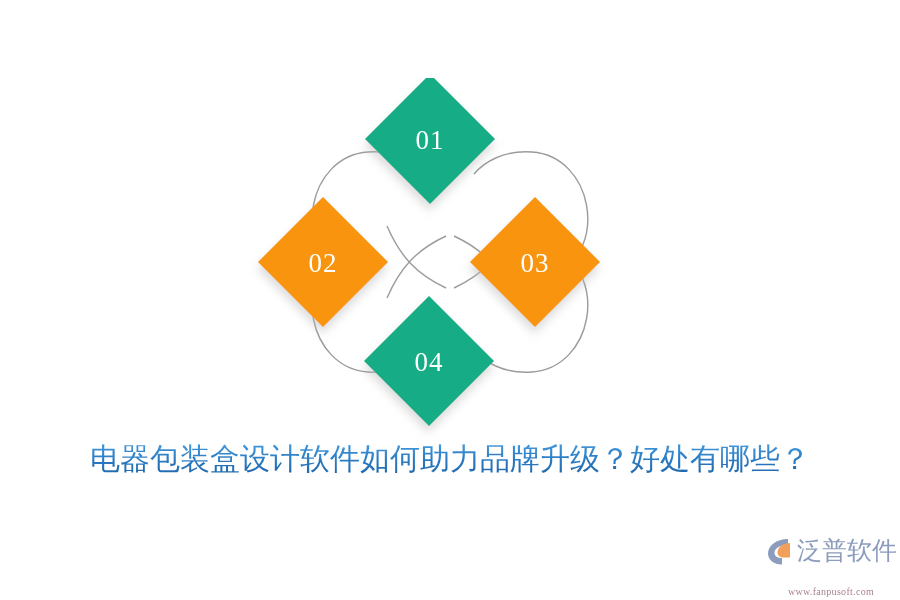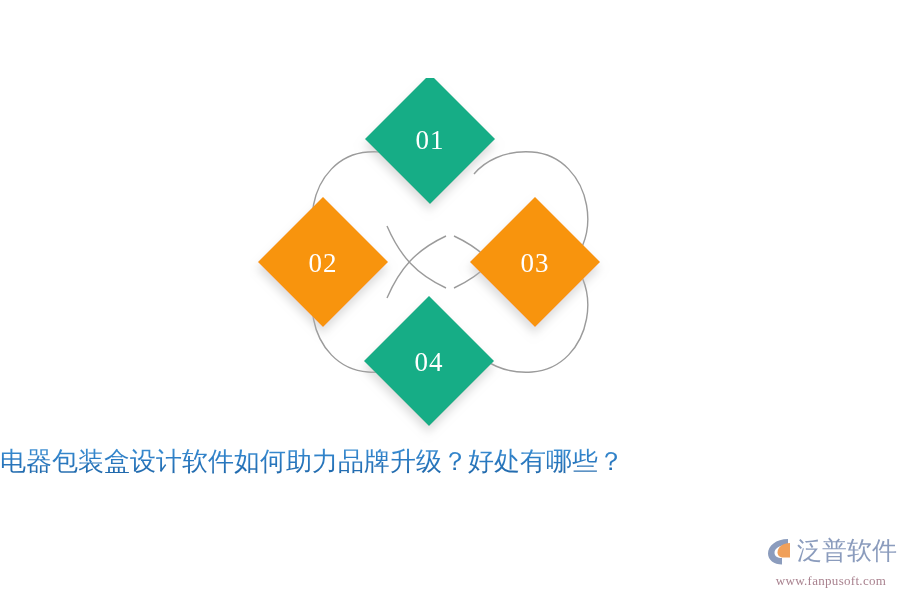--- a/index.html
+++ b/index.html
@@ -31,22 +31,23 @@
     text-anchor:middle;
     dominant-baseline:central;
     letter-spacing:1px;
   }
 
   
   #title {
     position:absolute;
     left:0; top:440px;
     width:900px;
-    font-family:Liberation Sans, sans-serif;
-    font-size:26px;
+    text-align:center;
+    font-family:Liberation Mono, monospace;
+    font-size:30px;
     line-height:42px;
     white-space:nowrap;
     color:#1f73bd;
     background:linear-gradient(180deg,#4a9ede 0%,#2b7cc4 45%,#1b5e9e 100%);
     -webkit-background-clip:text;
     background-clip:text;
     -webkit-text-fill-color:transparent;
   }
 
   
@@ -65,27 +66,27 @@
     font-family:"Liberation Serif","DejaVu Serif",serif;
     font-size:25px;
     line-height:30px;
     color:#8b9cbd;
     letter-spacing:0px;
     margin-left:1px;
     white-space:nowrap;
   }
   #logo-url {
     font-family:"Liberation Serif","DejaVu Serif",serif;
-    font-size:13px;
+    font-size:10px;
     line-height:15px;
     color:#a9828f;
     letter-spacing:0.3px;
     text-align:center;
     white-space:nowrap;
-    margin-top:3px;
+    margin-top:14px;
     padding-left:4px;
   }
 </style>
 </head>
 <body>
 
 <div id="canvas">
 
   <div id="diagram">
     <svg viewBox="0 0 400 368" xmlns="http://www.w3.org/2000/svg">

